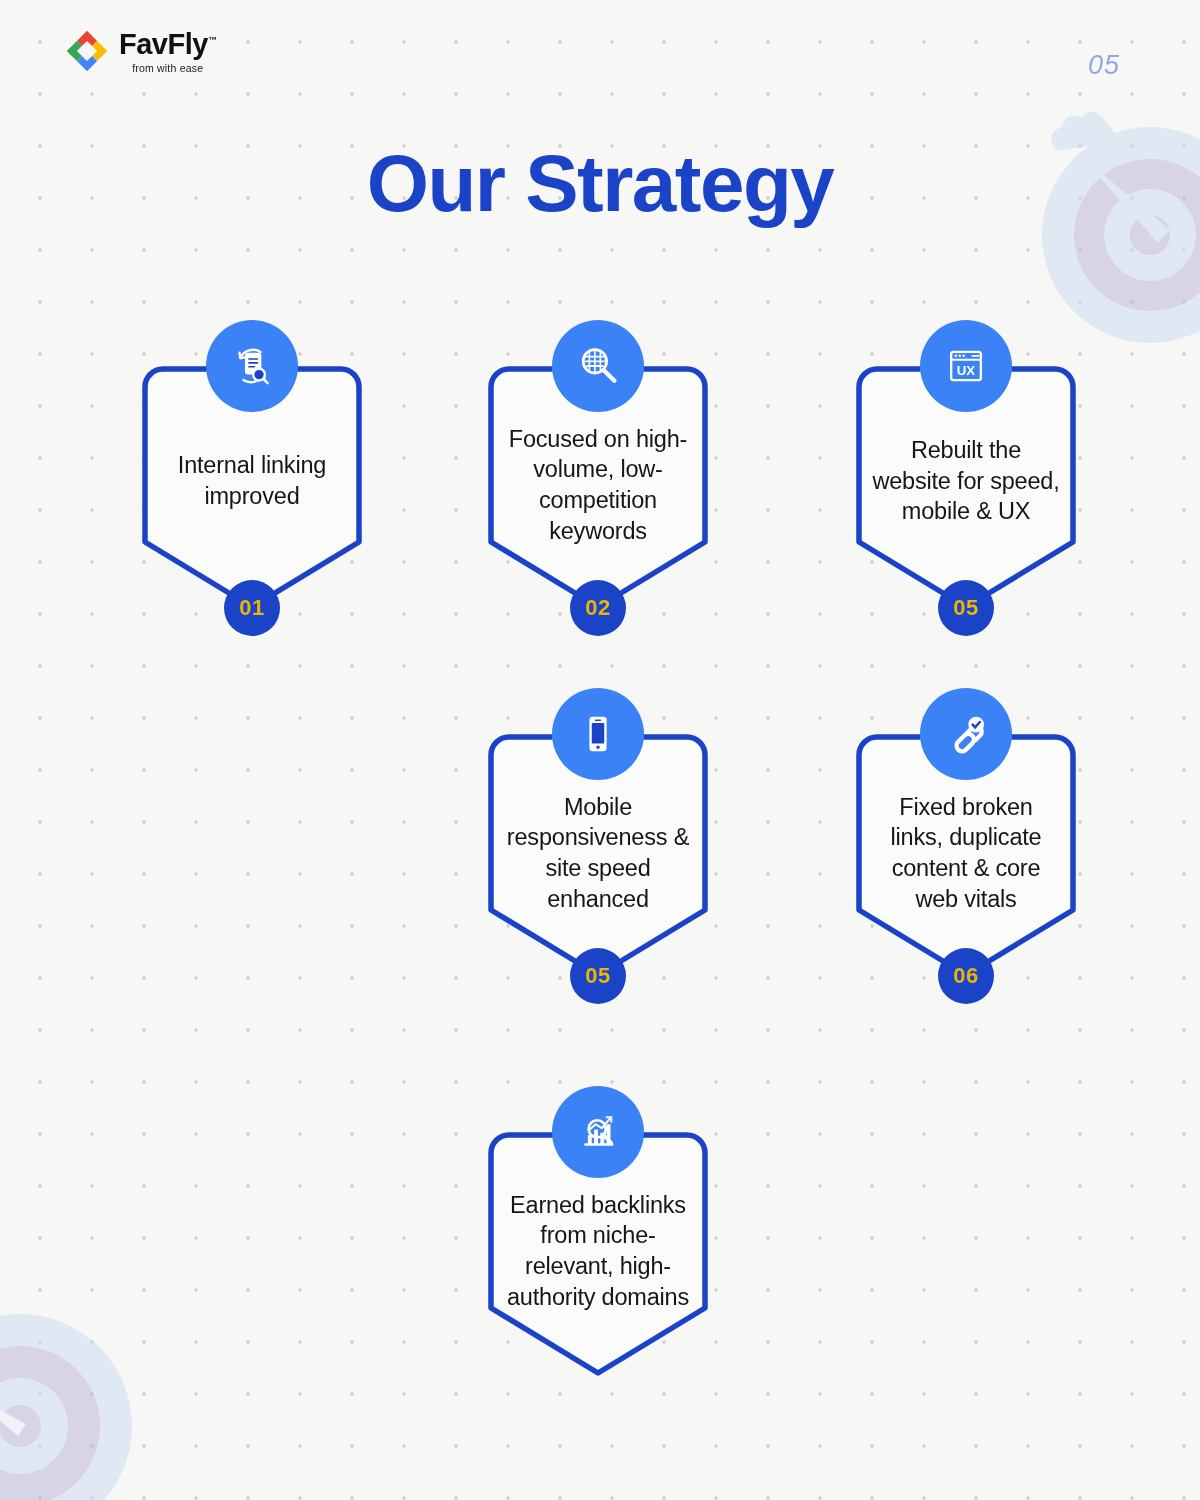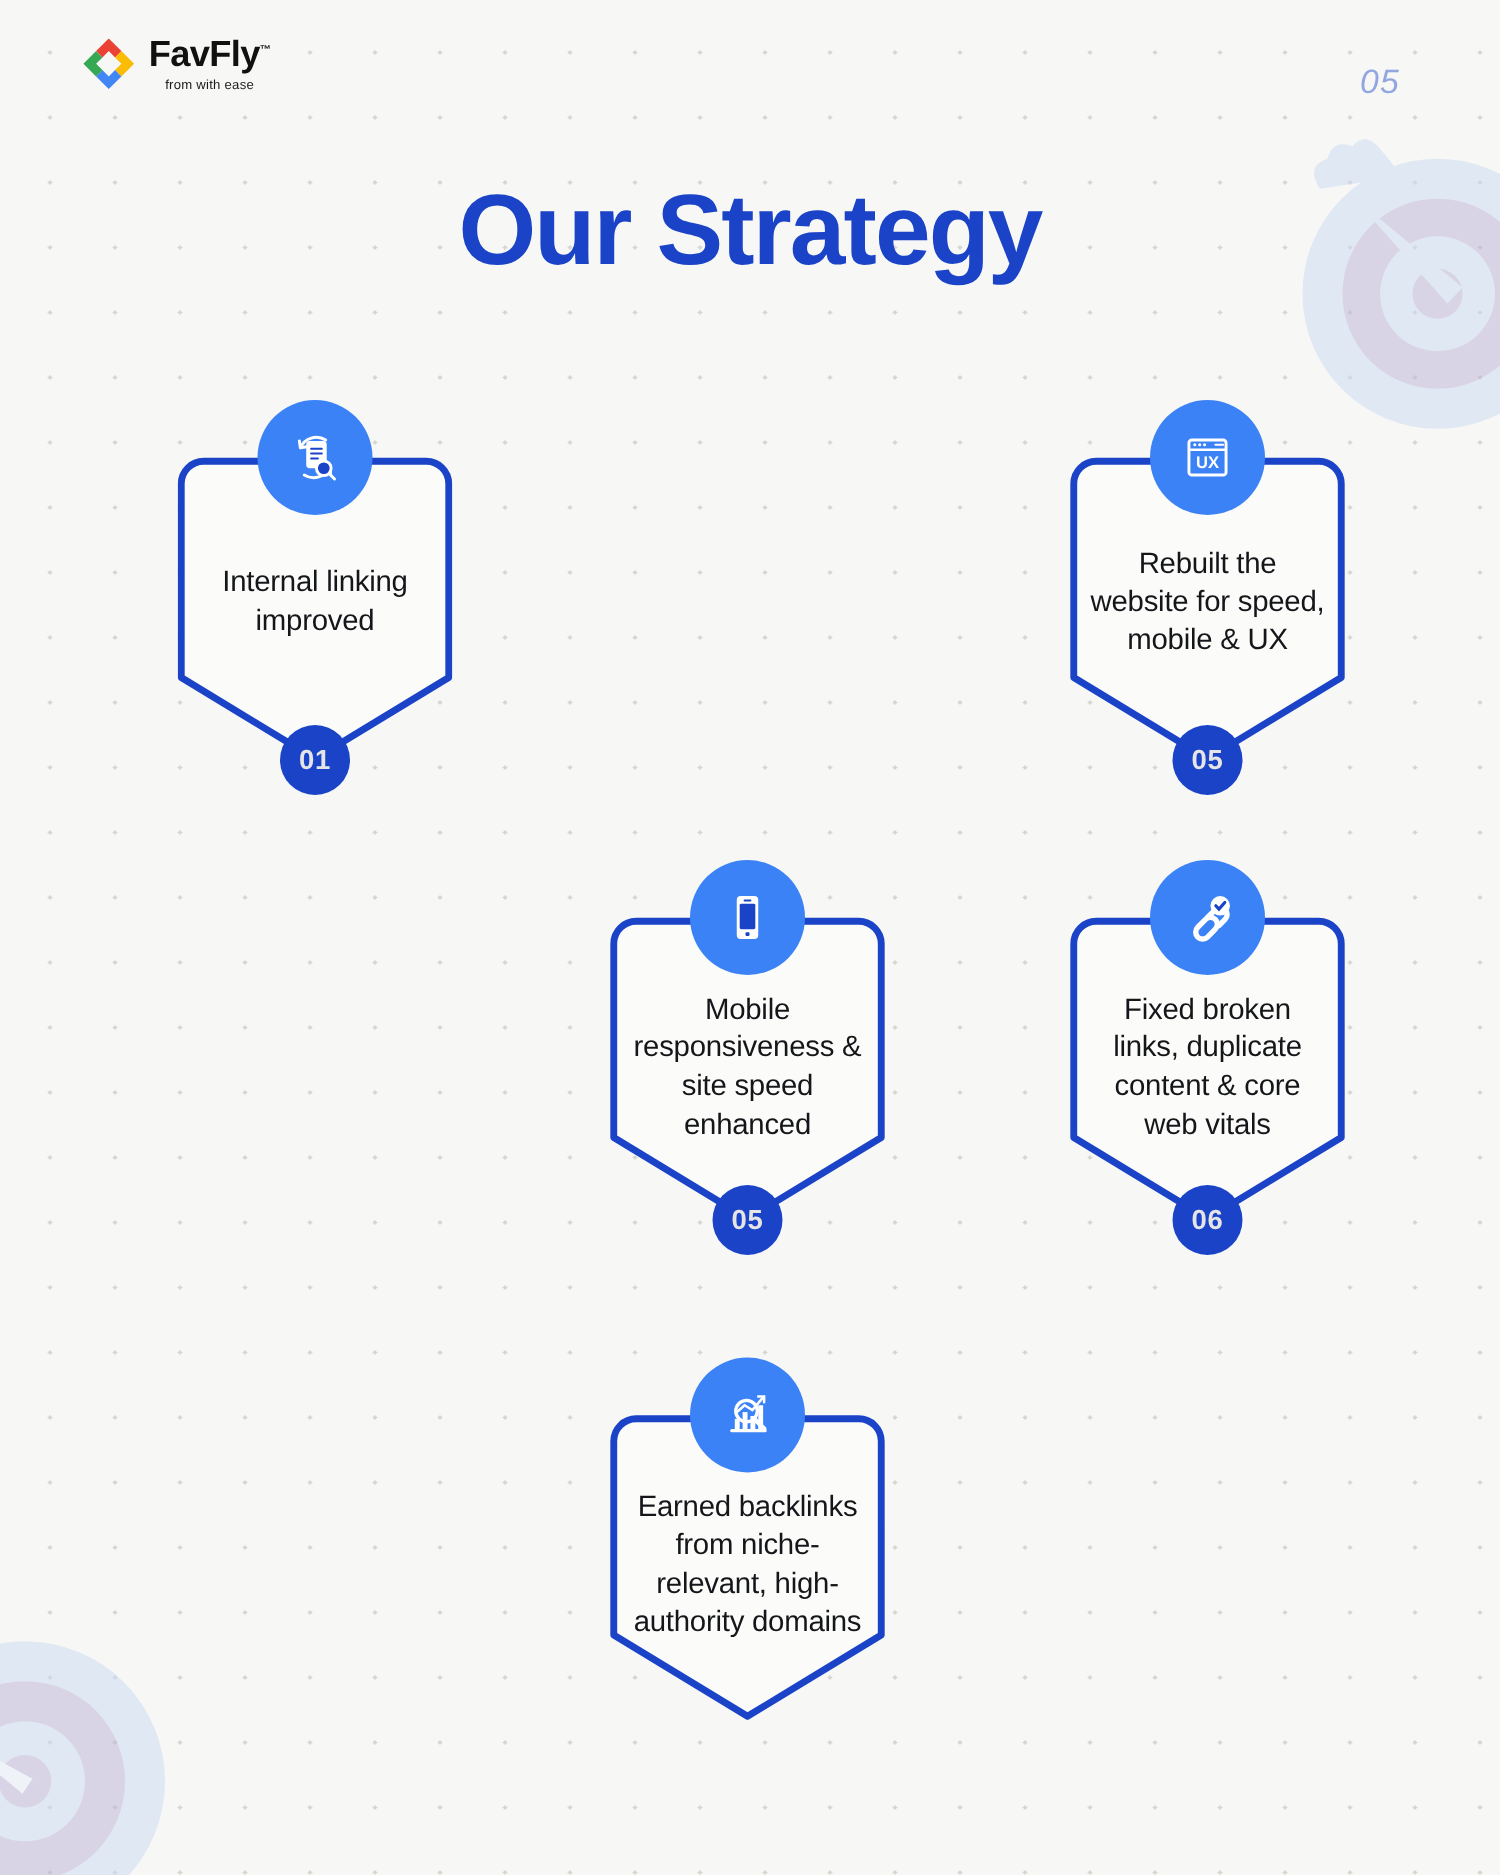--- a/index.html
+++ b/index.html
@@ -65,21 +65,21 @@
     background:#3b82f6;
     display:flex;align-items:center;justify-content:center;
     z-index:4;
   }
   .icon-circle svg{width:50px;height:50px;display:block;}
   .num-badge{
     position:absolute;left:50%;transform:translateX(-50%);
     width:56px;height:56px;border-radius:50%;
     background:#1a43c8;
     display:flex;align-items:center;justify-content:center;
-    color:#e5e5e5;font-size:22px;font-weight:bold;letter-spacing:.5px;
+    color:#eab308;font-size:22px;font-weight:bold;letter-spacing:.5px;
     z-index:4;
   }
   
   .c1{left:142px;top:320px;}
   .c2{left:488px;top:320px;}
   .c3{left:856px;top:320px;}
   .c4{left:142px;top:688px;}
   .c5{left:488px;top:688px;}
   .c6{left:856px;top:688px;}
   .c7{left:488px;top:1086px;}
@@ -149,20 +149,39 @@
           <path d="M47 42 l1 7 M47 42 l-7 1"></path>
         <rect x="24" y="16" width="19" height="26" rx="2.5" fill="#fff" stroke="#fff" stroke-width="2"></rect>
         <path d="M28 23 h11 M28 28 h11 M28 33 h7" stroke="#1a43c8" stroke-width="2"></path>
         <circle cx="41" cy="43" r="7.5" fill="#1a43c8" stroke="#fff" stroke-width="3"></circle>
         <path d="M46.5 48.5 L52 54"></path>
       </svg>
     </div>
     <div class="num-badge" style="top:260px">01</div>
   </div>
 
+  <div class="card c2 tall">
+    <div class="card-shape">
+      <svg class="card-svg" viewBox="0 0 220 290">
+        <path d="M21 49 H199 a18 18 0 0 1 18 18 V222 L110 287 L3 222 V67 a18 18 0 0 1 18 -18 Z" fill="#fbfbfa" stroke="#1a43c8" stroke-width="5.5" stroke-linejoin="round"></path>
+      </svg>
+      <div class="card-body">
+        <div class="card-text">Focused on high-volume, low-competition keywords</div>
+      </div>
+    </div>
+    <div class="icon-circle">
+      <svg viewBox="0 0 64 64" fill="none" stroke="#fff" stroke-width="3" stroke-linecap="round">
+        <circle cx="28" cy="26" r="15" fill="none" stroke="#fff" stroke-width="3.5"></circle>
+        <path d="M16 20 h24 M16 26 h24 M18 32 h20" stroke="#fff" stroke-width="2.4"></path>
+        <path d="M28 11 v30 M21 12 v28 M35 12 v28" stroke="#fff" stroke-width="2"></path>
+        <path d="M39 37 L53 51" stroke="#fff" stroke-width="5.5"></path>
+      </svg>
+    </div>
+    <div class="num-badge" style="top:260px">02</div>
+  </div>
 
   <div class="card c3">
     <div class="card-shape">
       <svg class="card-svg" viewBox="0 0 220 290">
         <path d="M21 49 H199 a18 18 0 0 1 18 18 V222 L110 287 L3 222 V67 a18 18 0 0 1 18 -18 Z" fill="#fbfbfa" stroke="#1a43c8" stroke-width="5.5" stroke-linejoin="round"></path>
       </svg>
       <div class="card-body">
         <div class="card-text">Rebuilt the website for speed, mobile &amp; UX</div>
       </div>
     </div>

